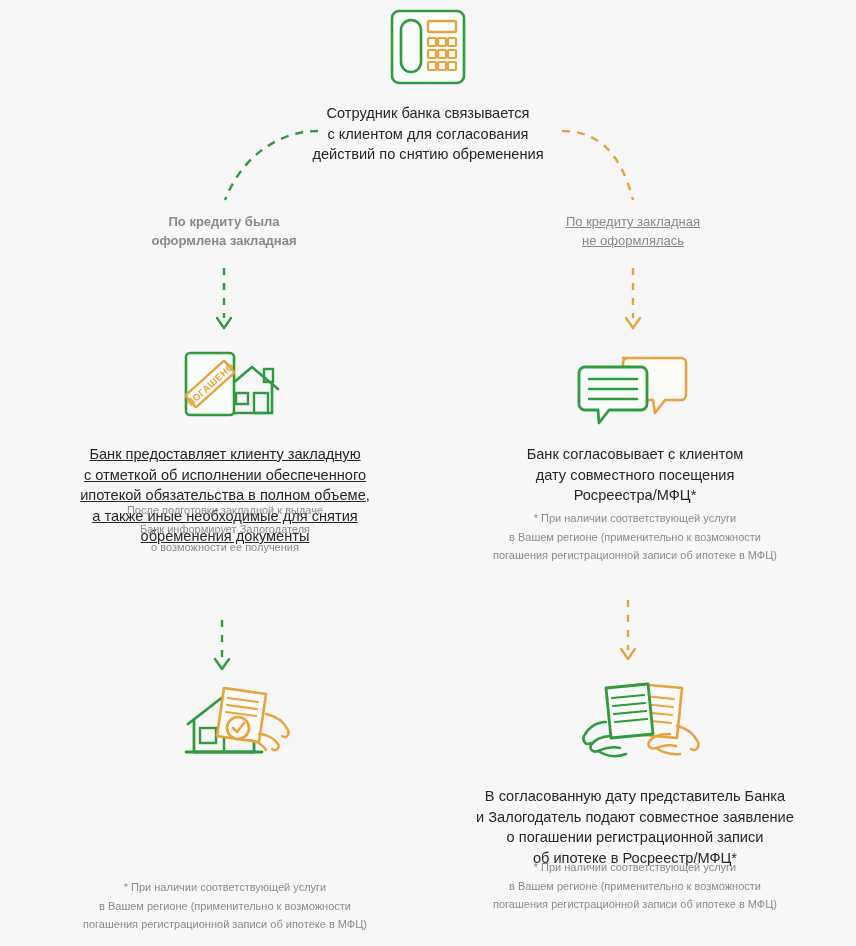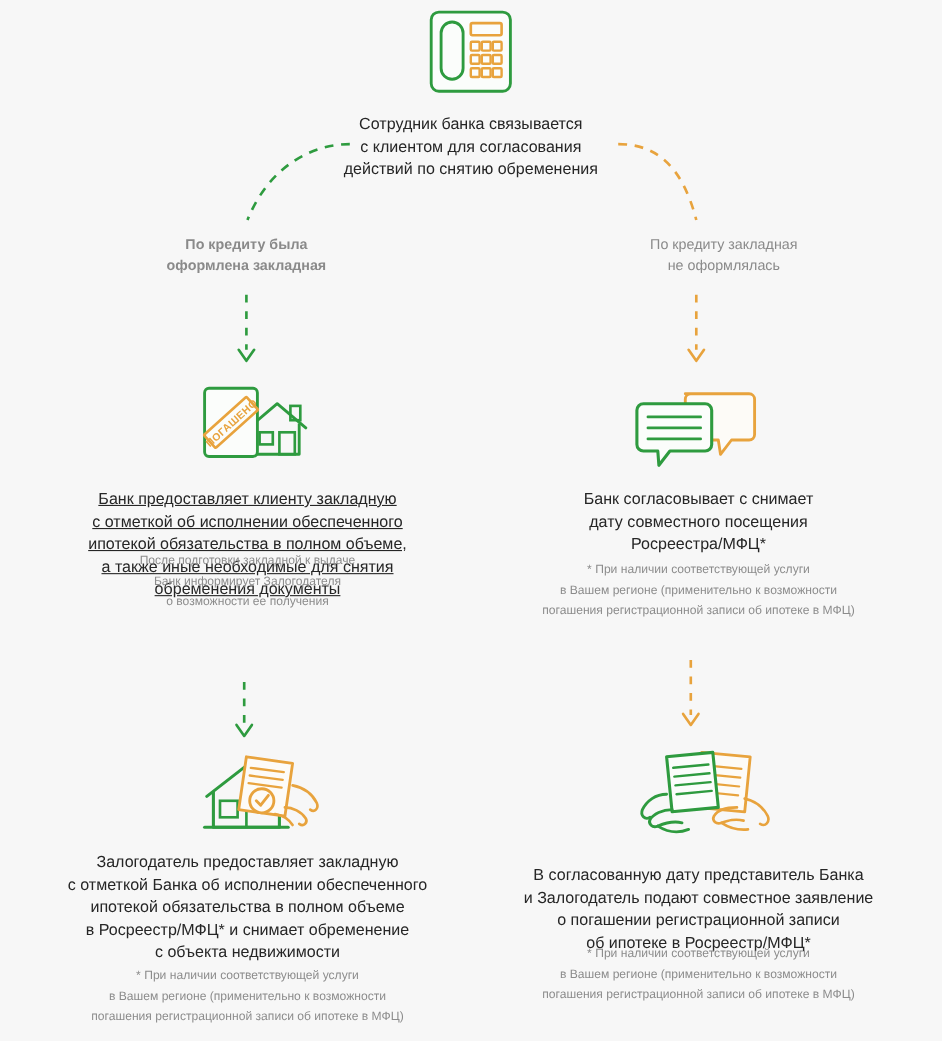--- a/index.html
+++ b/index.html
@@ -80,21 +80,21 @@
 
     <path d="M224,268 L224,318" fill="none" stroke="#2e9b3f" stroke-width="2.4" stroke-dasharray="7 8"></path>
     <path d="M217,318 L224,328 L231,318" fill="none" stroke="#2e9b3f" stroke-width="2.4" stroke-linecap="round" stroke-linejoin="round"></path>
 
     <path d="M633,268 L633,318" fill="none" stroke="#e8a33d" stroke-width="2.4" stroke-dasharray="7 8"></path>
     <path d="M626,318 L633,328 L640,318" fill="none" stroke="#e8a33d" stroke-width="2.4" stroke-linecap="round" stroke-linejoin="round"></path>
   </svg>
 
   <div class="branch-label" style="left:124px; top:212px; width:200px;font-weight:bold;">По кредиту была
 оформлена закладная</div>
-  <div class="branch-label" style="left:558px; top:212px; width:200px;">По кредиту закладная
+  <div class="branch-label" style="left:533px; top:212px; width:200px;text-decoration:underline;">По кредиту закладная
 не оформлялась</div>
 
   <div class="icon-box" style="left:176px; top:347px; width:120px; height:72px;">
     <svg width="120" height="72" viewBox="0 0 120 72">
 
       <path d="M50,42 L76,20 L102,42" fill="none" stroke="#2e9b3f" stroke-width="2.6" stroke-linecap="round" stroke-linejoin="round"></path>
       <path d="M56,38 L56,66 L96,66 L96,38" fill="none" stroke="#2e9b3f" stroke-width="2.6" stroke-linejoin="round"></path>
       <rect x="88" y="22" width="9" height="13" fill="none" stroke="#2e9b3f" stroke-width="2.4"></rect>
       <rect x="60" y="46" width="12" height="11" fill="none" stroke="#2e9b3f" stroke-width="2.4"></rect>
       <rect x="78" y="46" width="14" height="20" fill="none" stroke="#2e9b3f" stroke-width="2.4"></rect>
@@ -122,21 +122,21 @@
 
   <div class="txt" style="left:40px; top:444px; width:370px;text-decoration:underline;">Банк предоставляет клиенту закладную
 с отметкой об исполнении обеспеченного
 ипотекой обязательства в полном объеме,
 а также иные необходимые для снятия
 обременения документы</div>
   <div class="txt-sub" style="left:40px; top:501px; width:370px;">После подготовки закладной к выдаче
 Банк информирует Залогодателя
 о возможности ее получения</div>
 
-  <div class="txt" style="left:450px; top:444px; width:370px;">Банк согласовывает с снимает
+  <div class="txt" style="left:450px; top:444px; width:370px;">Банк согласовывает с клиентом
 дату совместного посещения
 Росреестра/МФЦ*</div>
   <div class="txt-sub" style="left:440px; top:509px; width:390px;">* При наличии соответствующей услуги
 в Вашем регионе (применительно к возможности
 погашения регистрационной записи об ипотеке в МФЦ)</div>
 
   <svg class="abs" style="left:0px; top:0px;" width="856" height="946">
 
     <path d="M222,620 L222,660" fill="none" stroke="#2e9b3f" stroke-width="2.4" stroke-dasharray="7 8"></path>
     <path d="M215,659 L222,669 L229,659" fill="none" stroke="#2e9b3f" stroke-width="2.4" stroke-linecap="round" stroke-linejoin="round"></path>
@@ -186,25 +186,20 @@
       <line x1="35" y1="24" x2="67" y2="21" stroke="#2e9b3f" stroke-width="2.2" stroke-linecap="round"></line>
       <line x1="36" y1="32" x2="68" y2="29" stroke="#2e9b3f" stroke-width="2.2" stroke-linecap="round"></line>
       <line x1="37" y1="40" x2="69" y2="37" stroke="#2e9b3f" stroke-width="2.2" stroke-linecap="round"></line>
 
       <path d="M28,40 C18,40 10,46 6,54 C4,59 8,64 13,61" fill="none" stroke="#2e9b3f" stroke-width="2.6" stroke-linecap="round"></path>
       <path d="M33,54 C24,54 16,58 13,63 C11,67 15,71 20,69 C27,66 34,64 42,66" fill="none" stroke="#2e9b3f" stroke-width="2.6" stroke-linecap="round"></path>
       <path d="M20,69 C28,74 38,76 48,72" fill="none" stroke="#2e9b3f" stroke-width="2.6" stroke-linecap="round"></path>
     </svg>
   </div>
 
-  <div class="txt" style="left:35px; top:774px; width:380px;">Залогодатель предоставляет закладную
-с отметкой Банка об исполнении обеспеченного
-ипотекой обязательства в полном объеме
-в Росреестр/МФЦ* и снимает обременение
-с объекта недвижимости</div>
   <div class="txt-sub" style="left:30px; top:878px; width:390px;">* При наличии соответствующей услуги
 в Вашем регионе (применительно к возможности
 погашения регистрационной записи об ипотеке в МФЦ)</div>
 
   <div class="txt" style="left:450px; top:786px; width:370px;">В согласованную дату представитель Банка
 и Залогодатель подают совместное заявление
 о погашении регистрационной записи
 об ипотеке в Росреестр/МФЦ*</div>
   <div class="txt-sub" style="left:440px; top:858px; width:390px;">* При наличии соответствующей услуги
 в Вашем регионе (применительно к возможности

